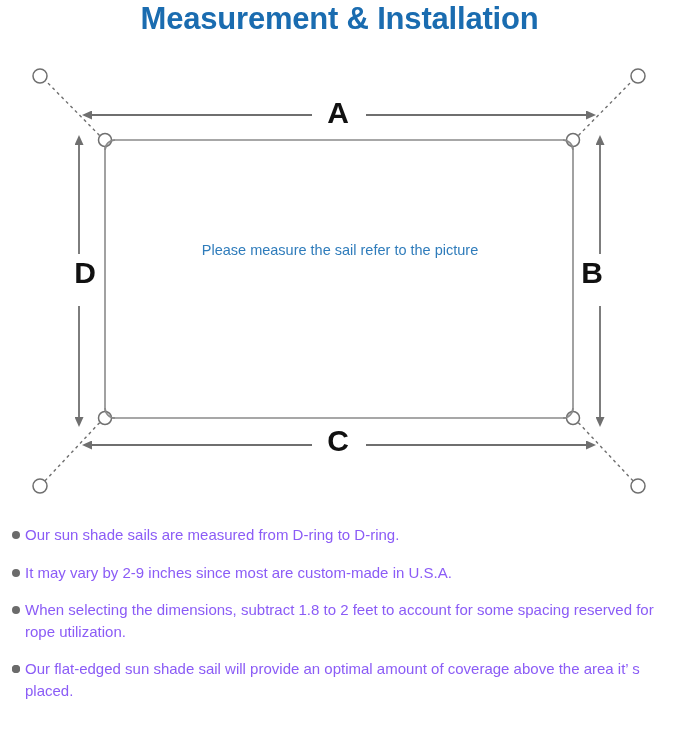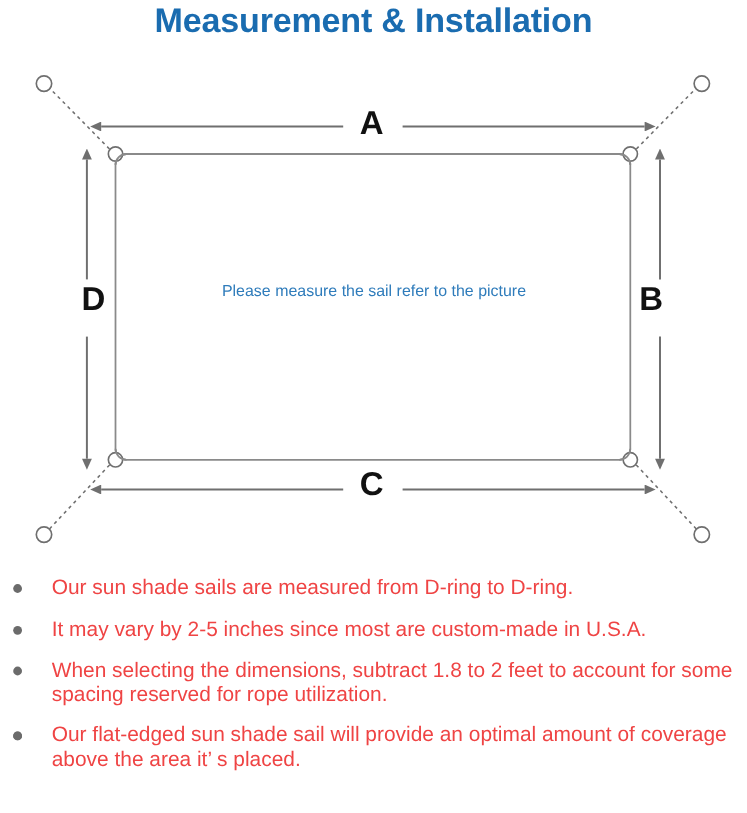--- a/index.html
+++ b/index.html
@@ -78,38 +78,38 @@
     font-weight: bold;
     color: #1a6cb0;
     line-height: 29px;
     white-space: nowrap;
   }
   #center-sub {
     font-size: 14.5px;
     font-weight: normal;
     color: #2f7cbb;
     line-height: 22px;
-    margin-top: 18px;
+    margin-top: 3px;
     white-space: nowrap;
   }
 
   
   #notes {
     position: absolute;
     left: 0;
     top: 524px;
     width: 679px;
   }
   .note {
     position: relative;
-    padding-left: 47px;
+    padding-left: 25px;
     padding-right: 6px;
     margin-bottom: 16px;
-    color: #ef4444;
-    font-size: 19px;
+    color: #8b5cf6;
+    font-size: 15px;
     line-height: 21.5px;
     font-family: "Liberation Sans", sans-serif;
   }
   .note-bullet {
     position: absolute;
     left: 12px;
     top: 7px;
     width: 8px;
     height: 8px;
     border-radius: 50%;
@@ -181,21 +181,21 @@
     </div>
   </div>
 
   <div id="notes">
     <div class="note">
       <span class="note-bullet"></span>
       <span>Our sun shade sails are measured from D-ring to D-ring.</span>
     </div>
     <div class="note">
       <span class="note-bullet"></span>
-      <span>It may vary by 2-5 inches since most are custom-made in U.S.A.</span>
+      <span>It may vary by 2-9 inches since most are custom-made in U.S.A.</span>
     </div>
     <div class="note">
       <span class="note-bullet"></span>
       <span>When selecting the dimensions, subtract 1.8 to 2 feet to account for some spacing reserved for rope utilization.</span>
     </div>
     <div class="note">
       <span class="note-bullet"></span>
     </div>
     <div class="note">
       <span class="note-bullet"></span>

